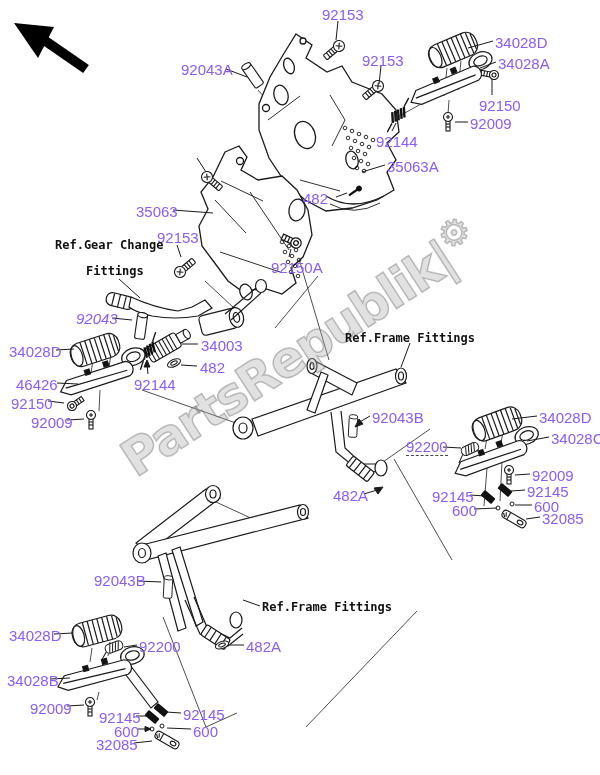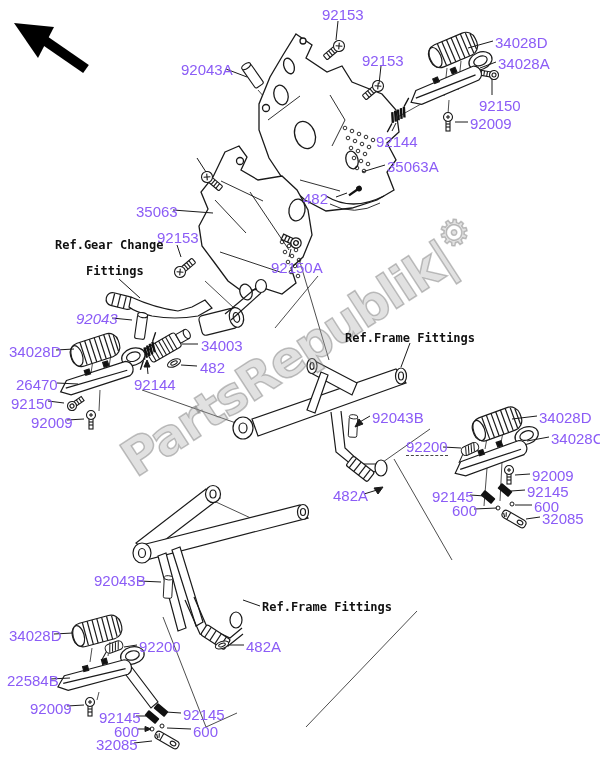--- a/index.html
+++ b/index.html
@@ -394,42 +394,42 @@
       <div class="lbl" style="left: 303px; top: 190px;">482</div>
       <div class="lbl" style="left: 136px; top: 203px;">35063</div>
       <div class="lbl" style="left: 157px; top: 229px;">92153</div>
       <div class="lbl" style="left: 271px; top: 259px;">92150A</div>
       <div class="lbl ref" style="left: 55px; top: 238px;">Ref.Gear Change</div>
       <div class="lbl ref" style="left: 86px; top: 264px;">Fittings</div>
       <div class="lbl" style="left: 76px; top: 310px; font-style: italic;">92043</div>
       <div class="lbl" style="left: 9px; top: 343px;">34028D</div>
       <div class="lbl" style="left: 201px; top: 337px;">34003</div>
       <div class="lbl" style="left: 200px; top: 359px;">482</div>
-      <div class="lbl" style="left: 16px; top: 376px;">26470</div>
+      <div class="lbl" style="left: 16px; top: 376px;">46426</div>
       <div class="lbl" style="left: 134px; top: 376px;">92144</div>
       <div class="lbl" style="left: 11px; top: 395px;">92150</div>
       <div class="lbl" style="left: 31px; top: 414px;">92009</div>
       <div class="lbl ref" style="left: 345px; top: 331px;">Ref.Frame Fittings</div>
       <div class="lbl" style="left: 372px; top: 409px;">92043B</div>
       <div class="lbl u" style="left: 406px; top: 438px;">92200</div>
       <div class="lbl" style="left: 539px; top: 409px;">34028D</div>
       <div class="lbl" style="left: 551px; top: 430px;">34028C</div>
       <div class="lbl" style="left: 532px; top: 467px;">92009</div>
       <div class="lbl" style="left: 527px; top: 483px;">92145</div>
       <div class="lbl" style="left: 432px; top: 488px;">92145</div>
       <div class="lbl" style="left: 452px; top: 502px;">600</div>
       <div class="lbl" style="left: 534px; top: 498px;">600</div>
       <div class="lbl" style="left: 542px; top: 510px;">32085</div>
       <div class="lbl" style="left: 333px; top: 487px;">482A</div>
       <div class="lbl" style="left: 94px; top: 572px;">92043B</div>
       <div class="lbl ref" style="left: 262px; top: 600px;">Ref.Frame Fittings</div>
       <div class="lbl" style="left: 9px; top: 627px;">34028D</div>
       <div class="lbl" style="left: 139px; top: 638px;">92200</div>
       <div class="lbl" style="left: 246px; top: 638px;">482A</div>
-      <div class="lbl" style="left: 7px; top: 672px;">22584B</div>
+      <div class="lbl" style="left: 7px; top: 672px;">34028B</div>
       <div class="lbl" style="left: 30px; top: 700px;">92009</div>
       <div class="lbl" style="left: 99px; top: 709px;">92145</div>
       <div class="lbl" style="left: 183px; top: 706px;">92145</div>
       <div class="lbl" style="left: 114px; top: 723px;">600</div>
       <div class="lbl" style="left: 193px; top: 723px;">600</div>
       <div class="lbl" style="left: 96px; top: 736px;">32085</div>
     </div>
 
 </div>
 

